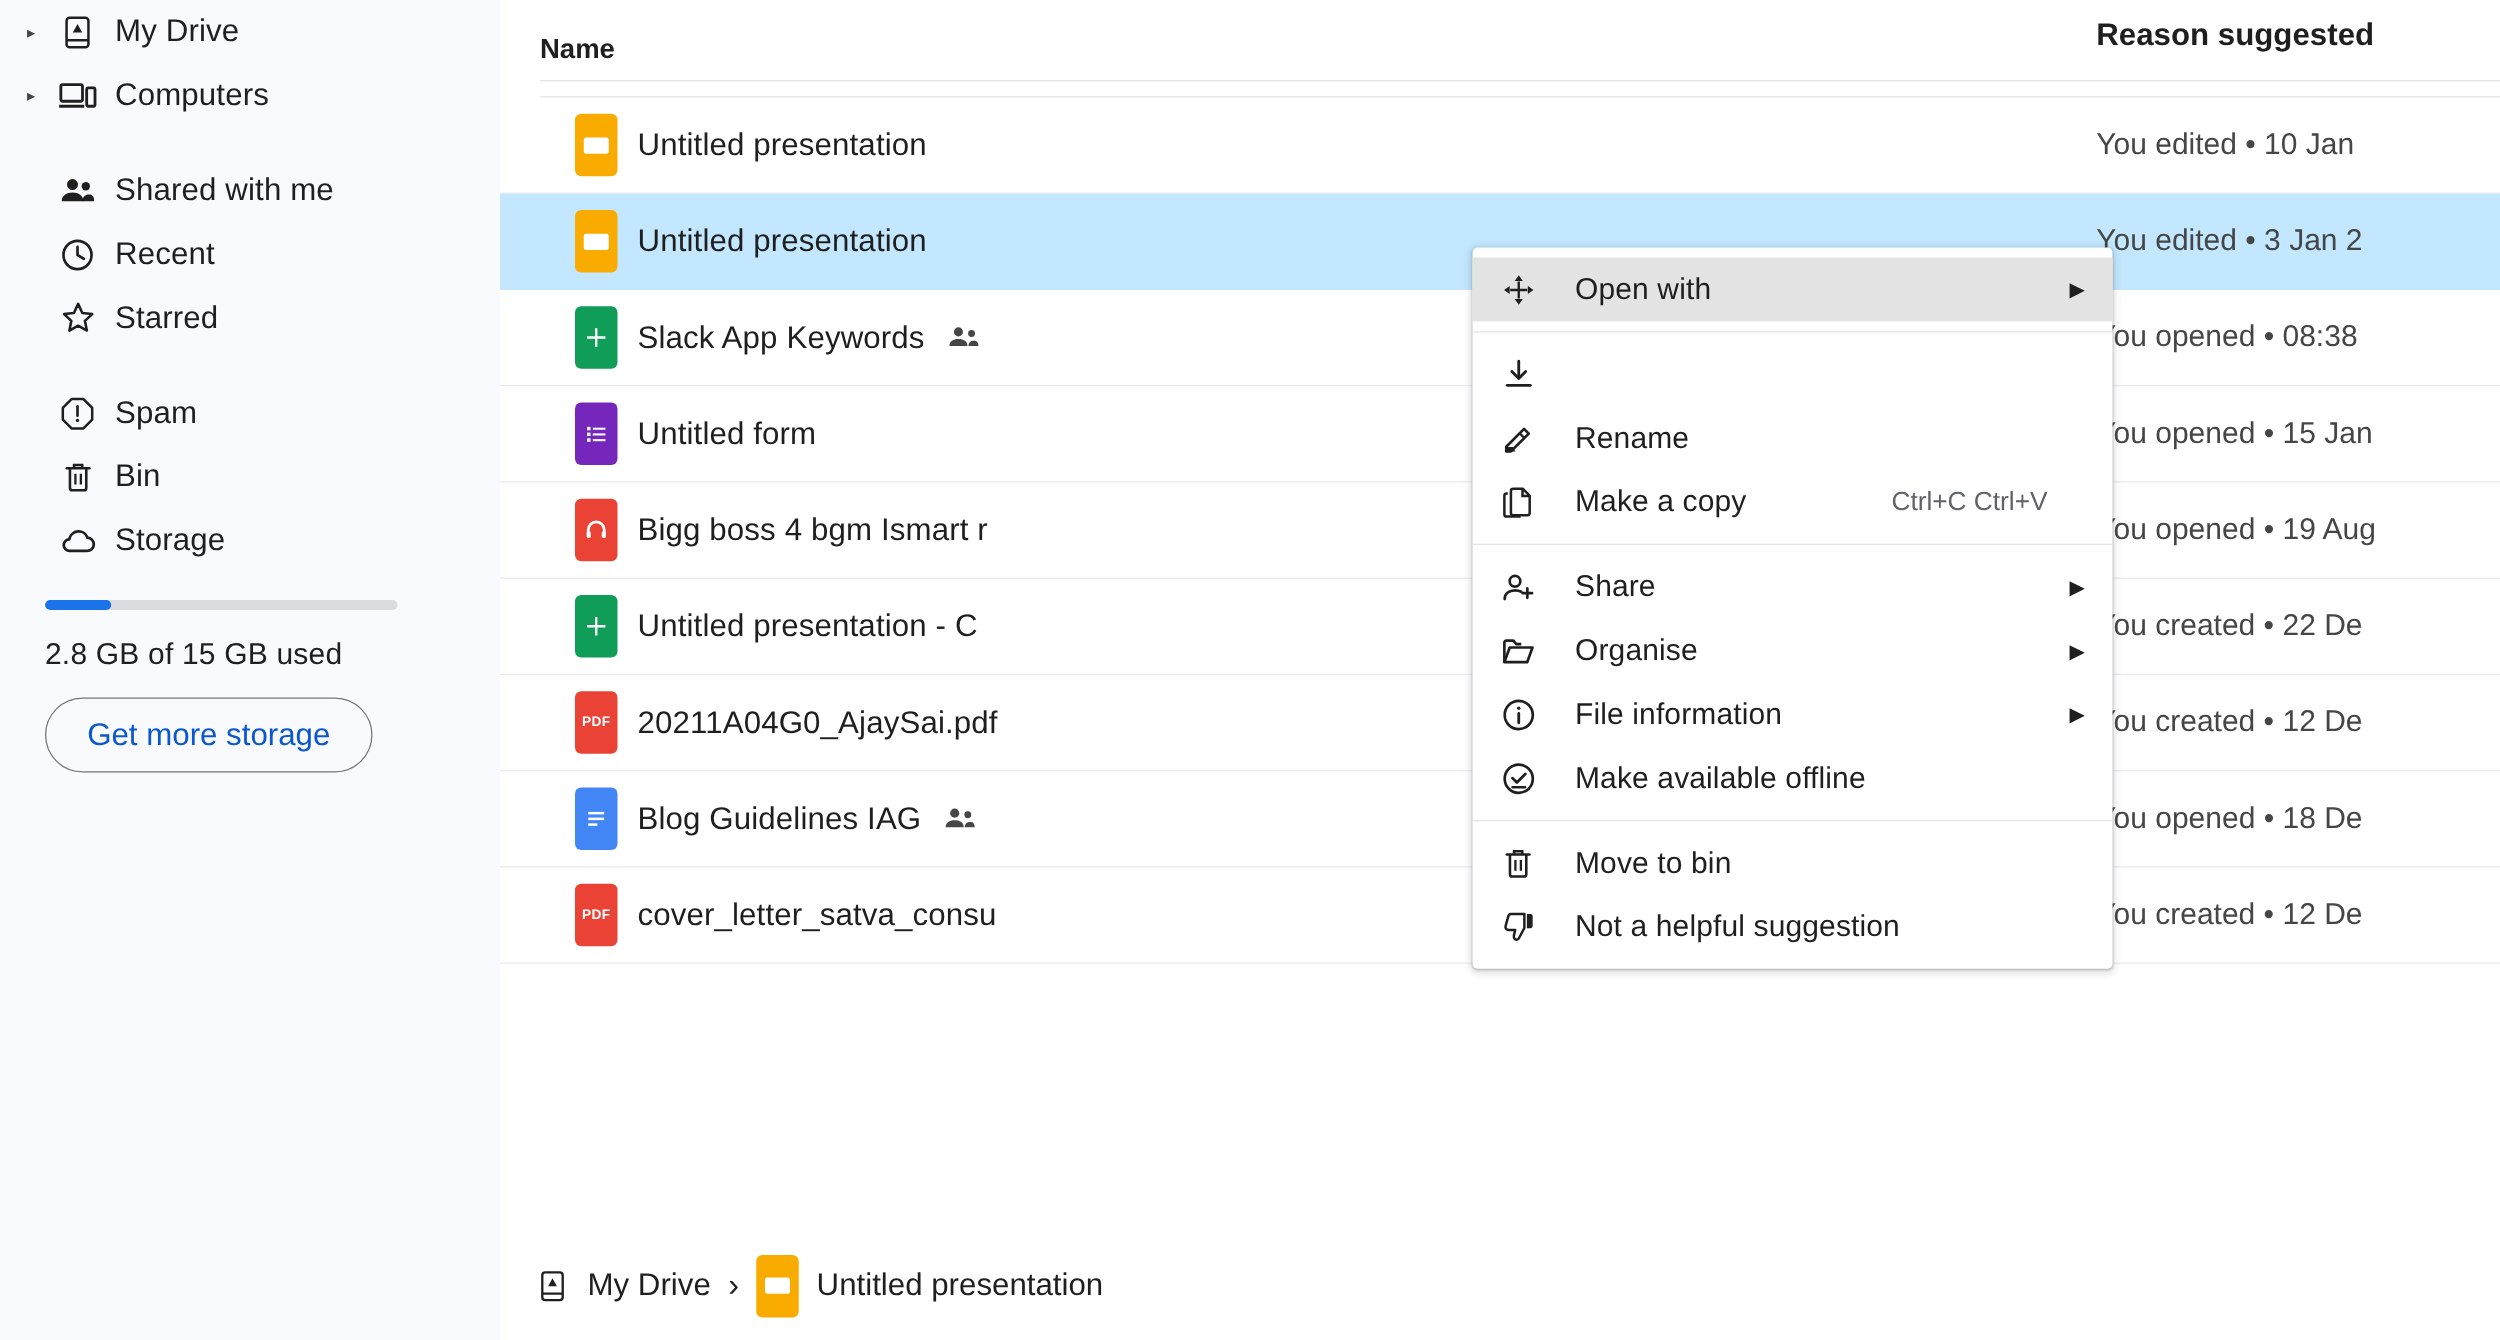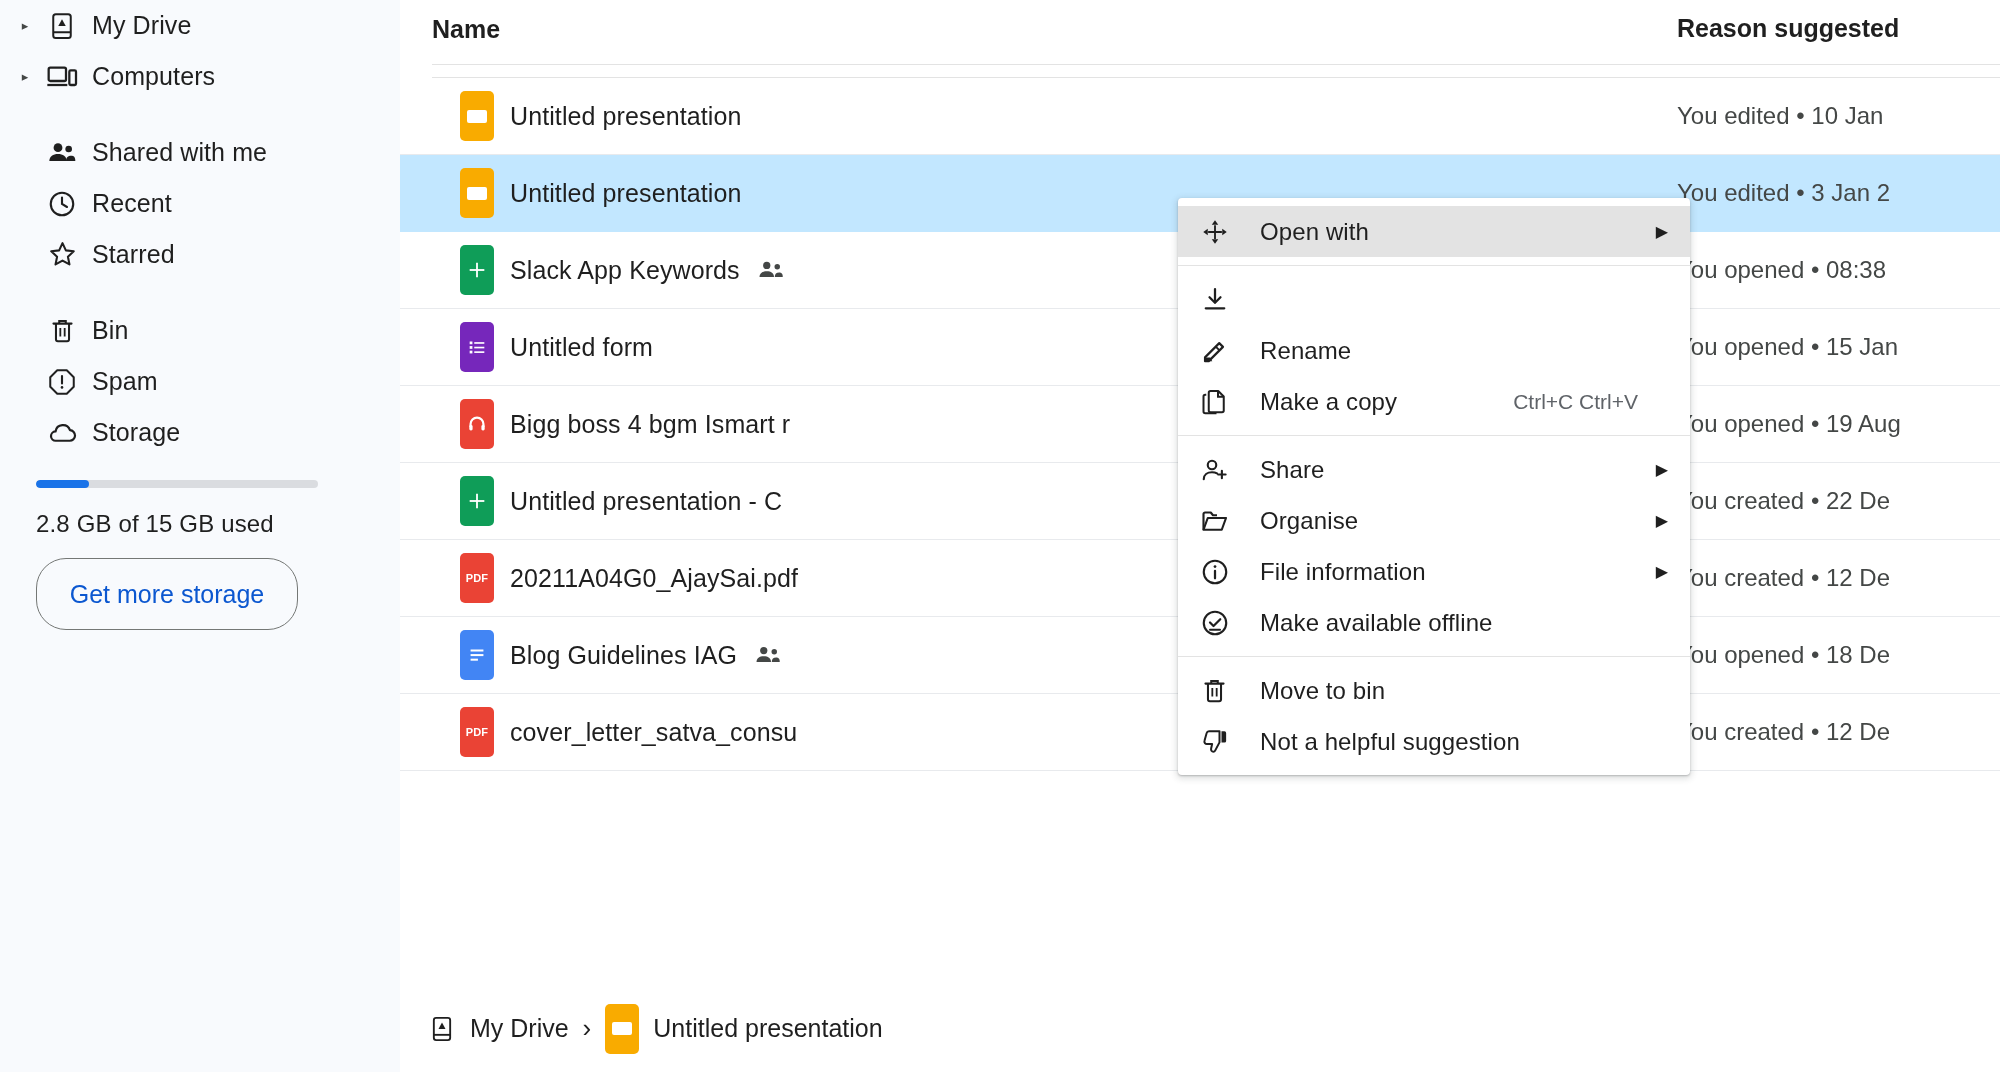--- a/index.html
+++ b/index.html
@@ -51,21 +51,21 @@
   .storage-bar .fill {
     position: absolute; left: 0; top: 0; height: 8px;
     border-radius: 6px; background: #1a73e8;
   }
   .storage-text {
     margin-top: 22px;
     font-size: 24px; color: #1f1f1f; letter-spacing: .15px;
   }
   .storage-btn {
     margin-top: 20px;
-    width: 262px; height: 72px;
+    width: 262px; height: 60px;
     border: 1px solid #747775;
     border-radius: 30px;
     background: transparent;
     color: #0b57d0;
     font-size: 25px;
     font-family: "Liberation Sans", sans-serif;
     cursor: pointer;
     display: flex; align-items: center; justify-content: center;
   }
 
@@ -74,23 +74,24 @@
     flex: 1 1 auto; position: relative;
     background: #ffffff;
     height: 1072px;
   }
   .table-head {
     display: flex; align-items: flex-start;
     height: 64px;
     padding-left: 32px;
   }
   .col-name {
-    font-size: 25px; font-weight: bold; color: #1f1f1f;
-    padding-top: 15px;
+    font-size: 22px; font-weight: bold; color: #1f1f1f;
+    padding-top: 2px;
     flex: 0 0 1245px;
+    margin-top: 24px;
   }
   .col-reason {
     font-size: 25px; font-weight: bold; color: #1f1f1f;
     padding-top: 14px;
   }
   .hrule { height: 1px; background: #e3e3e3; margin-left: 32px; }
 
   .row {
     display: flex; align-items: center;
     height: 77px;
@@ -242,39 +243,39 @@
             <svg width="31" height="31" viewBox="0 0 24 24">
               <path d="M12 3.2l2.6 5.6 6.1.7-4.5 4.2 1.2 6-5.4-3-5.4 3 1.2-6L3.3 9.5l6.1-.7z" fill="none" stroke="#1f1f1f" stroke-width="1.6" stroke-linejoin="round"></path>
             </svg>
           </span>
           <span class="lbl">Starred</span>
         </div>
         <div class="nav-gap"></div>
         <div class="nav-item">
           <span class="caret empty">▸</span>
           <span class="ico">
+            <svg width="30" height="30" viewBox="0 0 24 24">
+              <path d="M8.2 2.6h7.6l5.6 5.6v7.6l-5.6 5.6H8.2l-5.6-5.6V8.2z" fill="none" stroke="#1f1f1f" stroke-width="1.6" stroke-linejoin="round"></path>
+              <path d="M12 7.2v6" stroke="#1f1f1f" stroke-width="1.7" stroke-linecap="round"></path>
+              <circle cx="12" cy="16.3" r="1.05" fill="#1f1f1f"></circle>
+            </svg>
+          </span>
+          <span class="lbl">Spam</span>
+        </div>
+        <div class="nav-item">
+          <span class="caret empty">▸</span>
+          <span class="ico">
             <svg width="29" height="29" viewBox="0 0 24 24">
               <path d="M4.5 6.3h15" stroke="#1f1f1f" stroke-width="1.7" stroke-linecap="round"></path>
               <path d="M6.6 6.3v13a1.6 1.6 0 0 0 1.6 1.6h7.6a1.6 1.6 0 0 0 1.6-1.6v-13" fill="none" stroke="#1f1f1f" stroke-width="1.7"></path>
               <path d="M9.3 6.3V4.1h5.4v2.2" fill="none" stroke="#1f1f1f" stroke-width="1.7"></path>
               <path d="M10.2 10v7M13.8 10v7" stroke="#1f1f1f" stroke-width="1.5"></path>
             </svg>
           </span>
           <span class="lbl">Bin</span>
-        </div>
-        <div class="nav-item">
-          <span class="caret empty">▸</span>
-          <span class="ico">
-            <svg width="30" height="30" viewBox="0 0 24 24">
-              <path d="M8.2 2.6h7.6l5.6 5.6v7.6l-5.6 5.6H8.2l-5.6-5.6V8.2z" fill="none" stroke="#1f1f1f" stroke-width="1.6" stroke-linejoin="round"></path>
-              <path d="M12 7.2v6" stroke="#1f1f1f" stroke-width="1.7" stroke-linecap="round"></path>
-              <circle cx="12" cy="16.3" r="1.05" fill="#1f1f1f"></circle>
-            </svg>
-          </span>
-          <span class="lbl">Spam</span>
         </div>
         <div class="nav-item">
           <span class="caret empty">▸</span>
           <span class="ico">
             <svg width="31" height="31" viewBox="0 0 24 24">
               <path d="M6.8 18.4h10.6a4.1 4.1 0 0 0 .4-8.2 5.8 5.8 0 0 0-11.2 1 3.6 3.6 0 0 0 .2 7.2z" fill="none" stroke="#1f1f1f" stroke-width="1.7" stroke-linejoin="round"></path>
             </svg>
           </span>
           <span class="lbl">Storage</span>
         </div>

